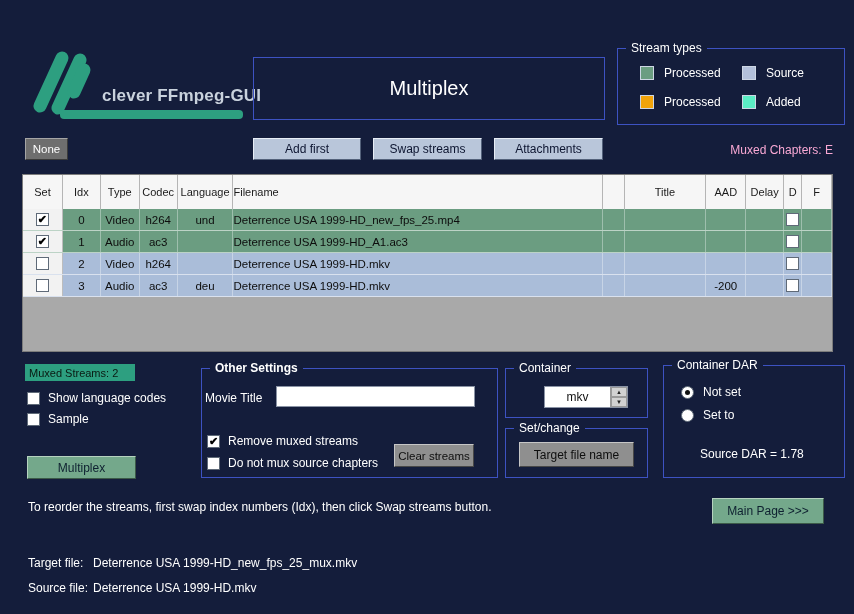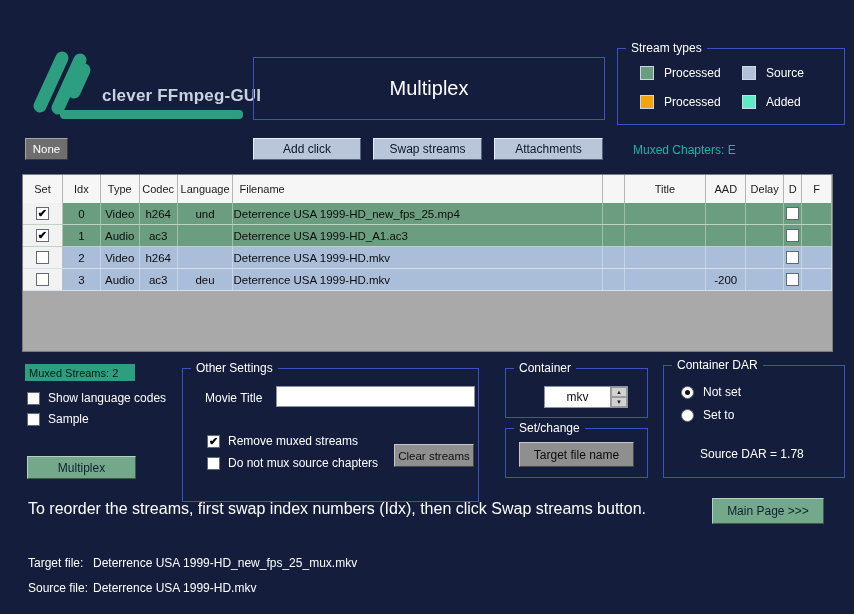--- a/index.html
+++ b/index.html
@@ -30,61 +30,61 @@
   .legend-sq { width:14px; height:14px; border:1px solid #cdd6e4; margin-right:10px; }
   .legend-lb { color:#fff; font-size:12px; }
 
   
   .btn { position:absolute; display:flex; align-items:center; justify-content:center; cursor:default; }
   .btn-light { background:#b9c6da; border:1px solid; border-color:#e8eef6 #53617a #53617a #e8eef6; color:#0d1530; font-size:12px; }
   .btn-gray  { background:#8f8f8f; border:1px solid; border-color:#c6c6c6 #474747 #474747 #c6c6c6; color:#0e0e0e; font-size:11.5px; }
   .btn-dark  { background:#6e6e6e; border:1px solid; border-color:#a5a5a5 #3a3a3a #3a3a3a #a5a5a5; color:#fff; font-size:11.5px; }
   .btn-green { background:#74a88b; border:1px solid; border-color:#b6d2bf #3c5a48 #3c5a48 #b6d2bf; color:#0e2030; font-size:12px; }
 
-  .muxed-chapters { position:absolute; left:633px; top:143px; width:200px; text-align:left; color:#14b8a6; font-size:12px; }
+  .muxed-chapters { position:absolute; left:633px; top:143px; width:200px; text-align:right; color:#f9a8d4; font-size:12px; }
 
   
   .tbl { position:absolute; left:22px; top:174px; width:811px; height:178px; background:#a9a9a9; border:1px solid #7c7c7c; overflow:hidden; }
-  .tr { display:flex; height:28px; background:#f6f6f6;align-items:center; }
+  .tr { display:flex; height:34px; background:#f6f6f6;align-items:center; }
   .th { border-right:1px solid #b5b5b5; display:flex; align-items:center; justify-content:center; font-size:11px; color:#1a1a1a; height:100%; }
-  .th.left { justify-content:flex-start; padding-left:6px; }
+  .th.left { justify-content:flex-start; padding-left:0; }
   .row { display:flex; height:22px; border-bottom:1px solid rgba(255,255,255,.55); }
   .row.processed { background:#6b9d81; }
   .row.source    { background:#aabdd9; }
   .cell { border-right:1px solid rgba(255,255,255,.35); display:flex; align-items:center; justify-content:center; font-size:11.5px; color:#0d0d0d; height:100%; }
   .cell.left { justify-content:flex-start; white-space:nowrap; overflow:hidden; }
   .cell.setcell { background:#f2f2f2; border-right:1px solid #bdbdbd; }
 
   
   .cb { width:13px; height:13px; background:#fff; border:1px solid #5f6a78; display:inline-flex; align-items:center; justify-content:center; position:relative; }
   .cb.on::after { content:"✔"; font-size:11px; font-weight:bold; color:#000; line-height:1; }
   .cbrow { position:absolute; display:flex; align-items:center; }
   .cbrow .lb { color:#fff; font-size:12px; margin-left:8px; }
   .radio { width:13px; height:13px; background:#fff; border:1px solid #5f6a78; border-radius:50%; display:inline-flex; align-items:center; justify-content:center; }
   .radio.on::after { content:""; width:5px; height:5px; background:#111; border-radius:50%; }
 
   .muxed-streams { position:absolute; left:25px; top:364px; width:110px; height:17px; background:#2d9f80; color:#0a1a12; font-size:11px; display:flex; align-items:center; padding-left:4px; }
 
   
-  .gb-other { left:182px; top:368px; width:297px; height:134px; }
+  .gb-other { left:201px; top:368px; width:297px; height:110px;font-weight:bold; }
   .lbl { position:absolute; color:#fff; font-size:12px; }
   .txt-input { position:absolute; left:276px; top:386px; width:199px; height:21px; background:#fff; border:1px solid #8a93a5; font-size:12px; padding:0 4px; color:#111; }
 
   .gb-container { left:505px; top:368px; width:143px; height:50px; }
   .spinner { position:absolute; left:544px; top:386px; width:84px; height:22px; background:#fff; border:1px solid #8a93a5; display:flex; }
   .spin-val { flex:1; display:flex; align-items:center; justify-content:center; font-size:12px; color:#111; }
   .spin-btns { width:17px; display:flex; flex-direction:column; border-left:1px solid #9a9a9a; }
   .spin-btn { flex:1; background:#d2d2d2; border:1px solid #9a9a9a; font-size:6px; color:#222; display:flex; align-items:center; justify-content:center; }
 
   .gb-setchange { left:505px; top:428px; width:143px; height:50px; }
   .gb-dar { left:663px; top:365px; width:182px; height:113px; }
   .radio-row { position:absolute; display:flex; align-items:center; }
   .radio-row .lb { color:#fff; font-size:12px; margin-left:9px; }
 
-  .hint { position:absolute; left:28px; top:500px; color:#fff; font-size:16px; }
+  .hint { position:absolute; left:28px; top:500px; color:#fff; font-size:12px; }
   .file-lbl { position:absolute; color:#fff; font-size:12px; }
 </style>
 </head>
 <body>
 
 <div id="win">
 
 
   <svg class="logo-svg" width="72" height="68" viewBox="0 0 72 68">
     <line x1="12" y1="58" x2="34" y2="10" stroke="#2d9f80" stroke-width="13" stroke-linecap="round"></line>
@@ -112,21 +112,21 @@
       <span class="legend-sq" style="background: rgb(242, 164, 10);"></span>
       <span class="legend-lb">Processed</span>
     </div>
     <div class="legend-item" style="left:124px; top:46px">
       <span class="legend-sq" style="background: rgb(91, 237, 196);"></span>
       <span class="legend-lb">Added</span>
     </div>
   </div>
 
   <div class="btn btn-dark" style="left:25px;  top:138px; width:43px;  height:22px">None</div>
-  <div class="btn btn-light" style="left:253px; top:138px; width:108px; height:22px">Add click</div>
+  <div class="btn btn-light" style="left:253px; top:138px; width:108px; height:22px">Add first</div>
   <div class="btn btn-light" style="left:494px; top:138px; width:109px; height:22px">Attachments</div>
   <div class="btn btn-light" style="left:373px; top:138px; width:109px; height:22px">Swap streams</div>
   <div class="muxed-chapters">Muxed Chapters: E</div>
 
   <div class="tbl" id="streams-table">
       <div class="tr">
         <div class="th" style="width: 40px;">Set</div>
         <div class="th" style="width: 38px;">Idx</div>
         <div class="th" style="width: 39px;">Type</div>
         <div class="th" style="width: 38px;">Codec</div>

